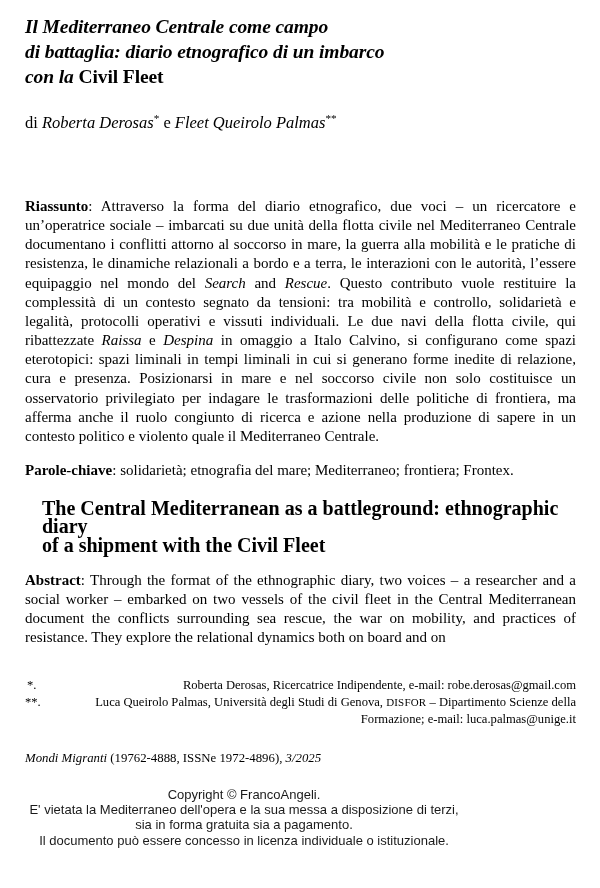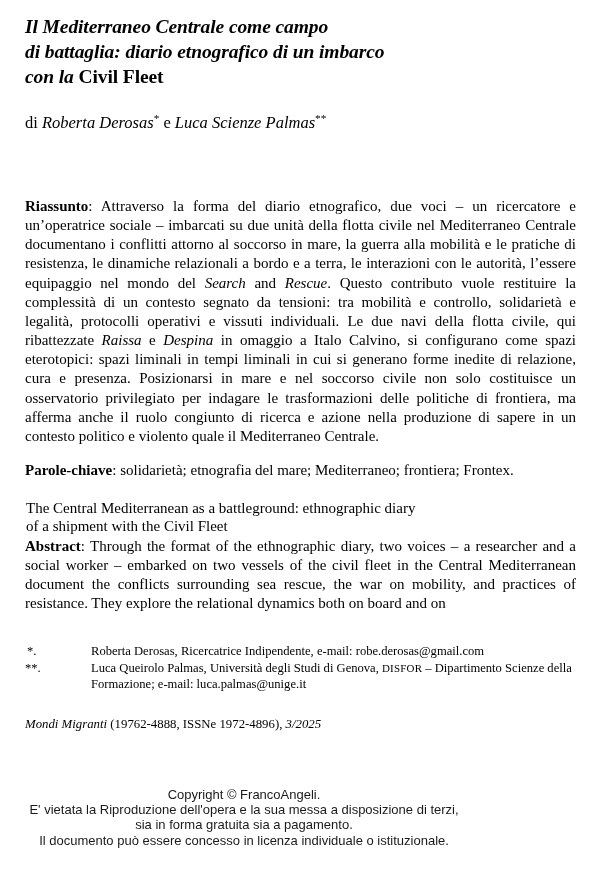--- a/index.html
+++ b/index.html
@@ -74,24 +74,24 @@
     font-size: 15px;
     line-height: 19.15px;
     text-align: justify;
     hyphens: manual;
   }
 
   .en-block {
     margin-top: 19px;
   }
   .en-title {
-    font-size: 15px;
+    font-size: 20px;
     line-height: 18.2px;
-    font-weight: normal;
-    margin: 1px;
+    font-weight: bold;
+    margin: 17px;
   }
   .abstract-en {
     font-size: 15px;
     line-height: 19.15px;
     text-align: justify;
     hyphens: manual;
     margin: 0;
   }
 
   
@@ -107,21 +107,21 @@
   .fn-mark {
     flex: 0 0 auto;
     width: 26px;
     text-align: left;
     padding-left: 2px;
     box-sizing: border-box;
   }
   .fn-mark.dbl { padding-left: 0px; }
   .fn-text {
     flex: 1 1 auto;
-    text-align: left;
+    text-align: right;
     margin-left: 40px;
   }
   .smallcaps {
     font-size: 0.87em;
     letter-spacing: 0.2px;
   }
 
   
   .journal {
     margin-top: 23px;
@@ -150,21 +150,21 @@
 <div class="page">
   <div class="content">
 
     <h1 class="title">
       <span>Il Mediterraneo Centrale come campo</span><br>
       <span>di battaglia: diario etnografico di un imbarco</span><br>
       <span>con la </span><span class="upright">Civil Fleet</span>
     </h1>
 
     <div class="authors">
-      <span>di </span><span class="name">Roberta Derosas</span><span class="sup">*</span><span> e </span><span class="name">Luca Scienze Palmas</span><span class="sup">**</span>
+      <span>di </span><span class="name">Roberta Derosas</span><span class="sup">*</span><span> e </span><span class="name">Fleet Queirolo Palmas</span><span class="sup">**</span>
     </div>
 
     <p class="abstract-it"><span class="lead">Riassunto</span><span>: </span><span>Attraverso la forma del diario etnografico, due voci – un ricercatore e un’operatrice sociale – imbarcati su due unità della flotta civile nel Mediterraneo Centrale documentano i conflitti attorno al soccorso in mare, la guerra alla mobilità e le pratiche di resistenza, le dinamiche relazionali a bordo e a terra, le interazioni con le autorità, l’essere equipaggio nel mondo del </span><span class="it">Search</span><span> and </span><span class="it">Rescue</span><span>. Questo contributo vuole restituire la complessità di un contesto segnato da tensioni: tra mobilità e controllo, solidarietà e legalità, protocolli operativi e vissuti individuali. Le due navi della flotta civile, qui ribattezzate </span><span class="it">Raissa</span><span> e </span><span class="it">Despina</span><span> in omaggio a Italo Calvino, si configurano come spazi eterotopici: spazi liminali in tempi liminali in cui si generano forme inedite di relazione, cura e presenza. Posizionarsi in mare e nel soccorso civile non solo costituisce un osservatorio privilegiato per indagare le trasformazioni delle politiche di frontiera, ma afferma anche il ruolo congiunto di ricerca e azione nella produzione di sapere in un contesto politico e violento quale il Mediterraneo Centrale.</span></p>
 
     <p class="keywords"><span class="lead">Parole-chiave</span><span>: </span><span>solidarietà; etnografia del mare; Mediterraneo; frontiera; Frontex.</span></p>
 
     <div class="en-block">
       <p class="en-title">
         <span>The Central Mediterranean as a battleground: ethnographic diary</span><br>
         <span>of a shipment with the Civil Fleet</span>
@@ -184,17 +184,17 @@
     </div>
 
     <div class="journal">
       <div><span class="jtitle">Mondi Migranti</span><span> (19762-4888, ISSNe 1972-4896), </span><span class="jissue">3/2025</span></div>
     </div>
 
   </div>
 
   <div class="copyright">
     <div>Copyright © FrancoAngeli.</div>
-    <div>E' vietata la Riproduzione dell'opera e la sua messa a disposizione di terzi,</div>
+    <div>E' vietata la Mediterraneo dell'opera e la sua messa a disposizione di terzi,</div>
     <div>sia in forma gratuita sia a pagamento.</div>
     <div>Il documento può essere concesso in licenza individuale o istituzionale.</div>
   </div>
 </div>
 
 </body></html>

